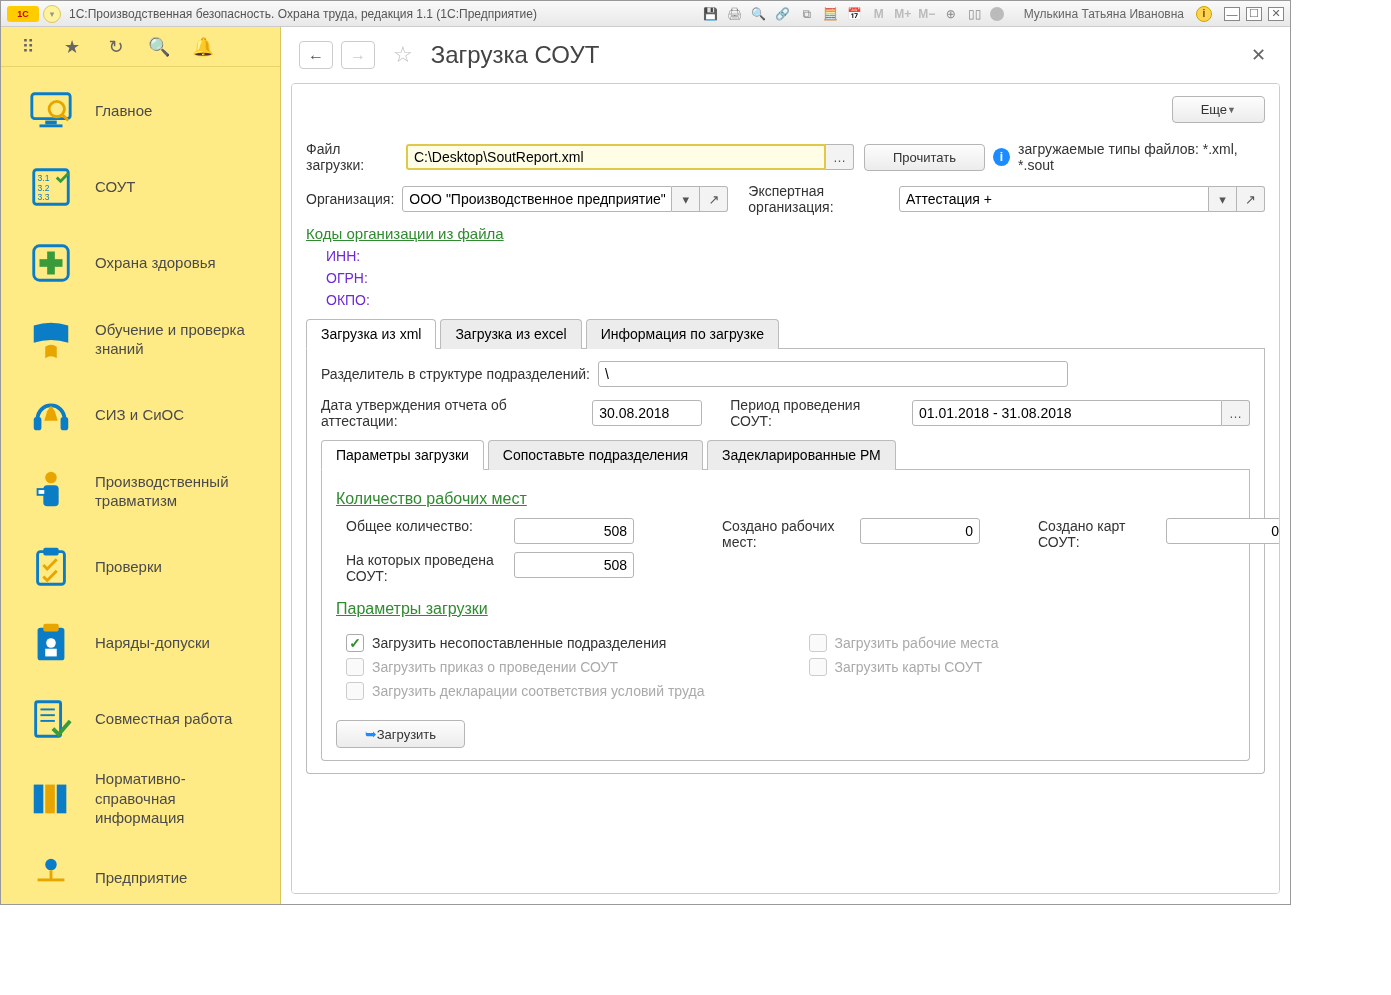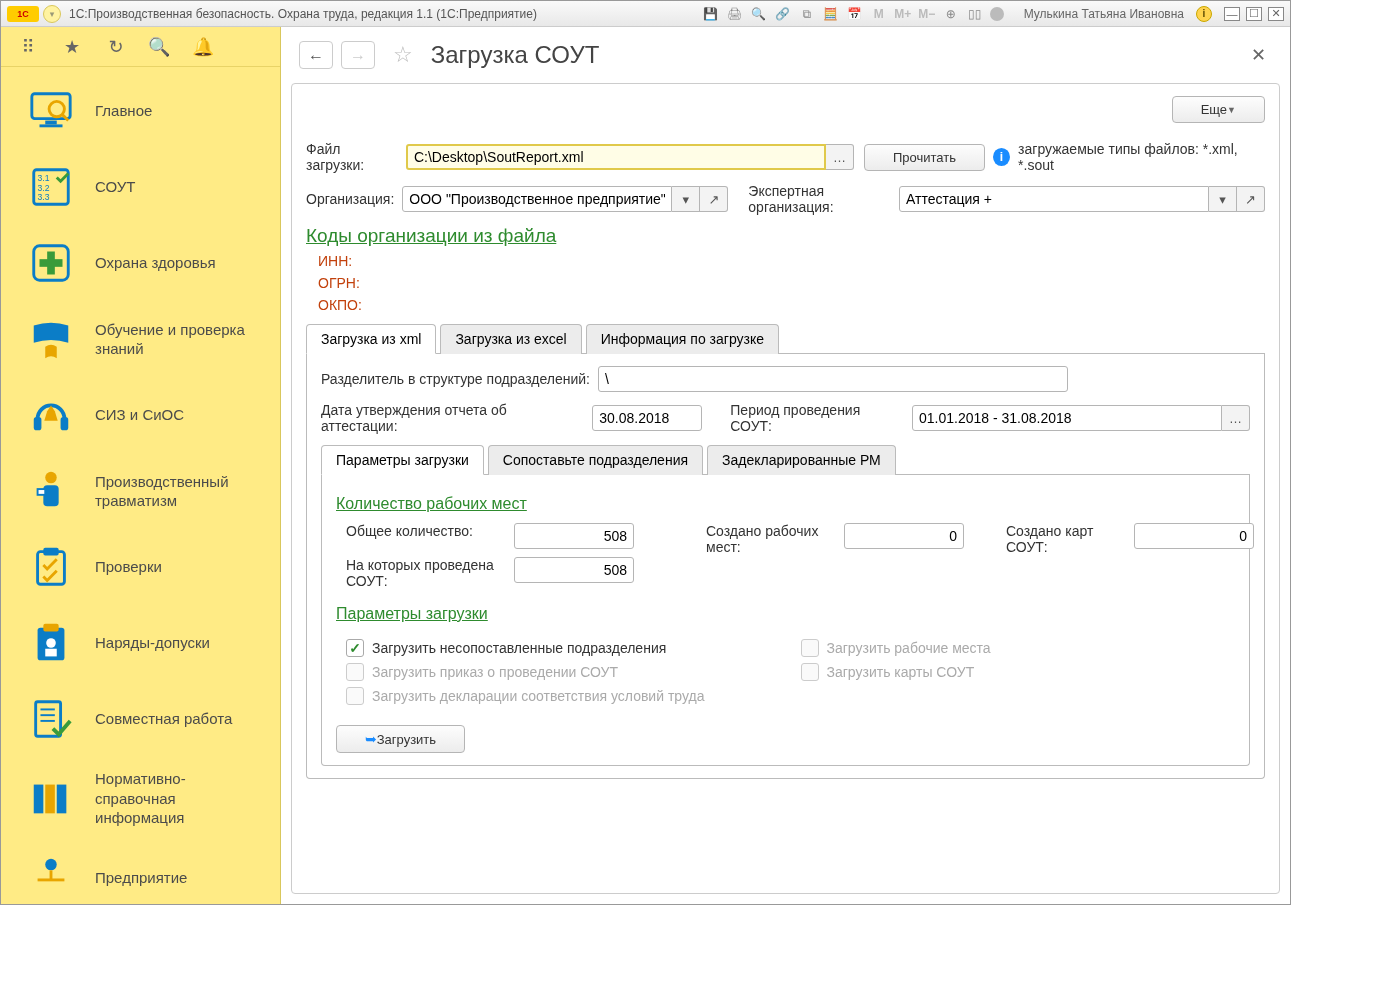--- a/index.html
+++ b/index.html
@@ -108,23 +108,23 @@
   .input.yellow { background:#fffde6; border:2px solid #e0c94a; }
   .input-group { display:flex; }
   .input-group .input { border-top-right-radius:0;border-bottom-right-radius:0;}
   .input-group .addon {
     border:1px solid #b5b5b5; border-left:0; width:28px; height:26px;
     display:flex;align-items:center;justify-content:center; background:#f3f3f3; cursor:pointer;
     font-size:13px;color:#555;
   }
   .input-group .addon:last-child { border-top-right-radius:3px;border-bottom-right-radius:3px;}
   .info-dot { width:18px;height:18px;border-radius:50%;background:#1a8cff;color:#fff;display:flex;align-items:center;justify-content:center;font-size:12px;font-weight:bold;}
-  .link-green { color:#2e8b2e; text-decoration:underline; font-size:19px; cursor:pointer;}
+  .link-green { color:#2e8b2e; text-decoration:underline; font-size:15px; cursor:pointer;}
   .codes { margin-left:12px; }
-  .codes div { font-size:14px; color:#c2410c; margin:6px 0;}
+  .codes div { font-size:14px; color:#6d28d9; margin:6px 8px;}
   .tabs { display:flex; border-bottom:1px solid #bbb; margin-top:10px;}
   .tab {
     padding:6px 14px; border:1px solid #bbb; border-bottom:none; background:#ececec;
     border-top-left-radius:4px;border-top-right-radius:4px; margin-right:4px; cursor:pointer;
     font-size:14px; color:#000000; position:relative; top:1px;
   }
   .tab.active { background:#fff; border-bottom:1px solid #fff;}
   .tab-content { border:1px solid #bbb; border-top:none; padding:12px 14px; border-radius:0 0 4px 4px;}
   .section-title { color:#2e8b2e; text-decoration:underline; font-size:16px; margin:8px 0 10px 0;}
   .params-grid { margin-left:10px; }
@@ -132,21 +132,21 @@
   .params-row label { width:150px; font-size:14px; color:#333;}
   .num-input { width:120px; text-align:right; }
   .chk-row { display:flex; align-items:center; gap:8px; margin:6px 0; font-size:14px;}
   .chk {
     width:18px;height:18px;border:1px solid #aaa;border-radius:3px;background:#fff;
     display:flex;align-items:center;justify-content:center;font-size:14px;color:#2e8b2e;font-weight:bold;
   }
   .chk.checked::after { content:"✓"; }
   .chk.disabled { border-color:#ccc; background:#fafafa; }
   .chk-label.disabled { color:#aaa; }
-  .cols { display:flex; gap:20px; }
+  .cols { display:flex; gap:36px; }
   .col { flex:1; }
   .load-btn { margin-top:14px; }
   .load-btn .ico { color:#1a8cff; font-size:14px;}
 </style>
 </head>
 <body>
 
 <div class="app">
 
   <div class="titlebar">

